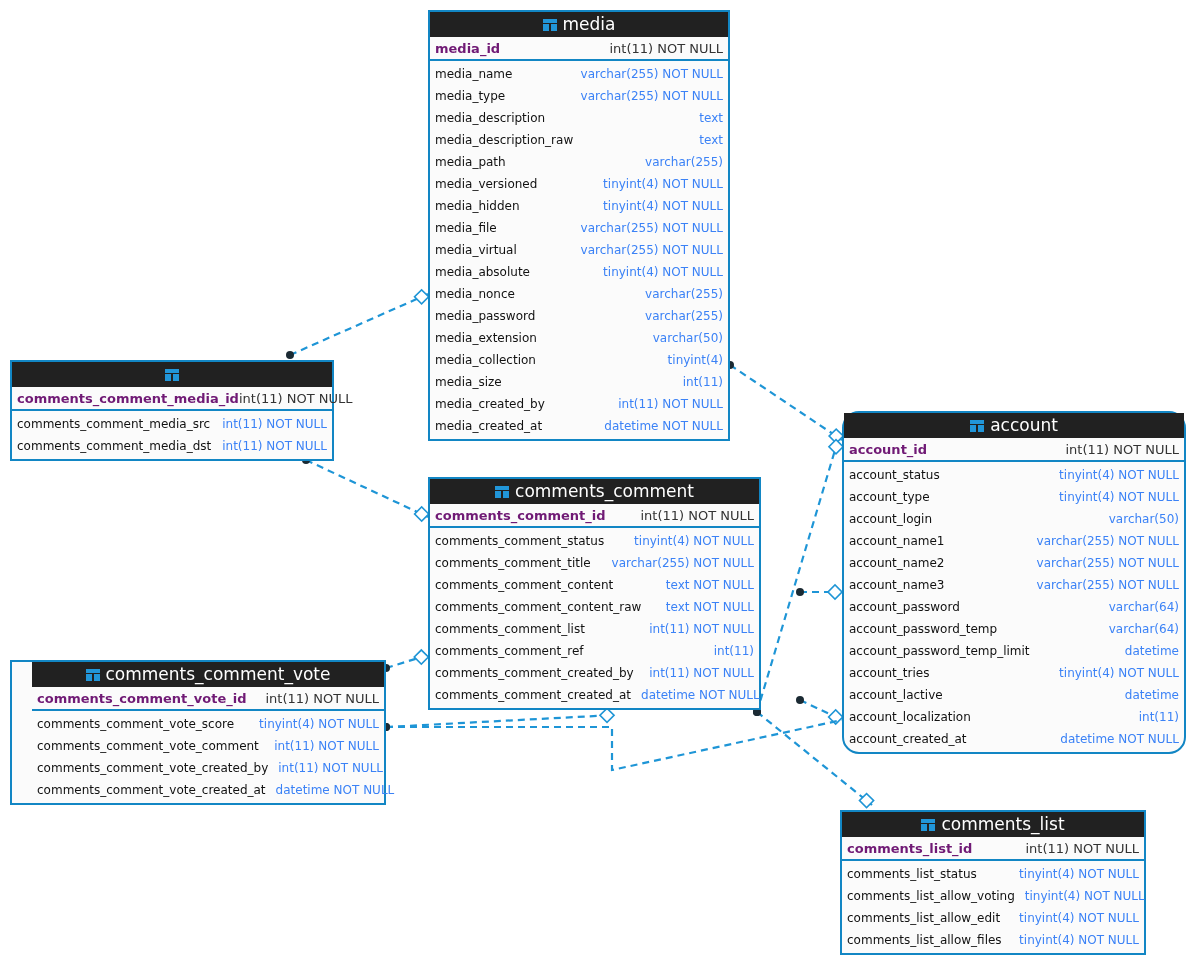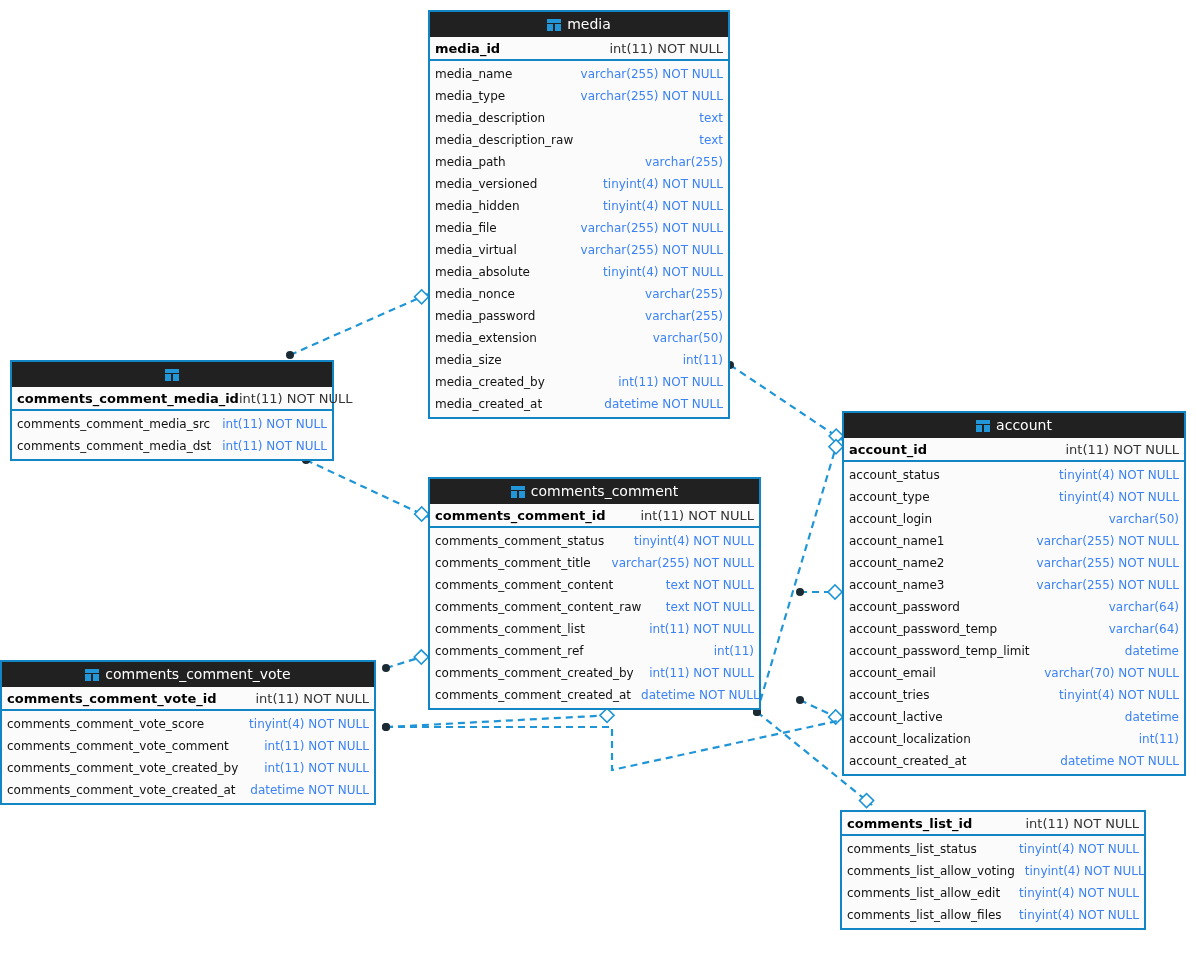--- a/index.html
+++ b/index.html
@@ -28,21 +28,21 @@
     position: absolute;
     z-index: 2;
     border: 2px solid #1286c4;
     background: #fbfbfb;
     box-sizing: border-box;
     box-shadow: 0 0 0 0 rgba(0,0,0,0);
   }
   .ent-header {
     background: #212121;
     color: #ffffff;
-    font-size: 14px;
+    font-size: 17px;
     height: 25px;
     line-height: 25px;
     text-align: center;
     white-space: nowrap;
     display: flex;
     align-items: center;
     justify-content: center;
     gap: 6px;
   }
   .tbl-icon {
@@ -64,21 +64,21 @@
     display: flex;
     justify-content: space-between;
     align-items: center;
     height: 22px;
     padding: 0 5px;
     border-bottom: 2px solid #1286c4;
     background: #fbfbfb;
     font-size: 13px;
     white-space: nowrap;
   }
-  .ent-pk .fld { font-weight: bold; color: #000000; }
+  .ent-pk .fld { font-weight: bold; color: #701a75; }
   .ent-pk .typ { color: #333333; }
 
   .ent-body { padding: 2px 0 2px 0; }
   .ent-row {
     display: flex;
     justify-content: space-between;
     align-items: center;
     height: 22px;
     padding: 0 5px;
     font-size: 12px;
@@ -221,20 +221,24 @@
           </div>
           <div class="ent-row">
             <span class="fld">media_password</span>
             <span class="typ">varchar(255)</span>
           </div>
           <div class="ent-row">
             <span class="fld">media_extension</span>
             <span class="typ">varchar(50)</span>
           </div>
           <div class="ent-row">
+            <span class="fld">media_collection</span>
+            <span class="typ">tinyint(4)</span>
+          </div>
+          <div class="ent-row">
             <span class="fld">media_size</span>
             <span class="typ">int(11)</span>
           </div>
           <div class="ent-row">
             <span class="fld">media_created_by</span>
             <span class="typ">int(11) NOT NULL</span>
           </div>
           <div class="ent-row">
             <span class="fld">media_created_at</span>
             <span class="typ">datetime NOT NULL</span>
@@ -305,21 +309,21 @@
           <div class="ent-row">
             <span class="fld">comments_comment_created_by</span>
             <span class="typ">int(11) NOT NULL</span>
           </div>
           <div class="ent-row">
             <span class="fld">comments_comment_created_at</span>
             <span class="typ">datetime NOT NULL</span>
           </div>
         </div>
       </div>
-      <div class="entity" style="left: 0; top: 660px; width: 376px;">
+      <div class="entity" style="left: 10px; top: 660px; width: 376px; padding-left: 20px;">
         <div class="ent-header">
           <span class="tbl-icon">
             <i class="bar"></i>
             <i class="c1"></i>
             <i class="c2"></i>
           </span>
           <span>comments_comment_vote</span>
         </div>
         <div class="ent-pk">
           <span class="fld">comments_comment_vote_id</span>
@@ -337,21 +341,21 @@
           <div class="ent-row">
             <span class="fld">comments_comment_vote_created_by</span>
             <span class="typ">int(11) NOT NULL</span>
           </div>
           <div class="ent-row">
             <span class="fld">comments_comment_vote_created_at</span>
             <span class="typ">datetime NOT NULL</span>
           </div>
         </div>
       </div>
-      <div class="entity" style="left: 842px; top: 411px; width: 344px;">
+      <div class="entity" style="left: 842px; top: 411px; width: 344px; border-radius: 17px;">
         <div class="ent-header">
           <span class="tbl-icon">
             <i class="bar"></i>
             <i class="c1"></i>
             <i class="c2"></i>
           </span>
           <span>account</span>
         </div>
         <div class="ent-pk">
           <span class="fld">account_id</span>
@@ -388,42 +392,46 @@
           </div>
           <div class="ent-row">
             <span class="fld">account_password_temp</span>
             <span class="typ">varchar(64)</span>
           </div>
           <div class="ent-row">
             <span class="fld">account_password_temp_limit</span>
             <span class="typ">datetime</span>
           </div>
           <div class="ent-row">
-            <span class="fld">account_email</span>
-            <span class="typ">varchar(70) NOT NULL</span>
-          </div>
-          <div class="ent-row">
             <span class="fld">account_tries</span>
             <span class="typ">tinyint(4) NOT NULL</span>
           </div>
           <div class="ent-row">
             <span class="fld">account_lactive</span>
             <span class="typ">datetime</span>
           </div>
           <div class="ent-row">
             <span class="fld">account_localization</span>
             <span class="typ">int(11)</span>
           </div>
           <div class="ent-row">
             <span class="fld">account_created_at</span>
             <span class="typ">datetime NOT NULL</span>
           </div>
         </div>
       </div>
       <div class="entity" style="left: 840px; top: 810px; width: 306px;">
+        <div class="ent-header">
+          <span class="tbl-icon">
+            <i class="bar"></i>
+            <i class="c1"></i>
+            <i class="c2"></i>
+          </span>
+          <span>comments_list</span>
+        </div>
         <div class="ent-pk">
           <span class="fld">comments_list_id</span>
           <span class="typ">int(11) NOT NULL</span>
         </div>
         <div class="ent-body">
           <div class="ent-row">
             <span class="fld">comments_list_status</span>
             <span class="typ">tinyint(4) NOT NULL</span>
           </div>
           <div class="ent-row">

